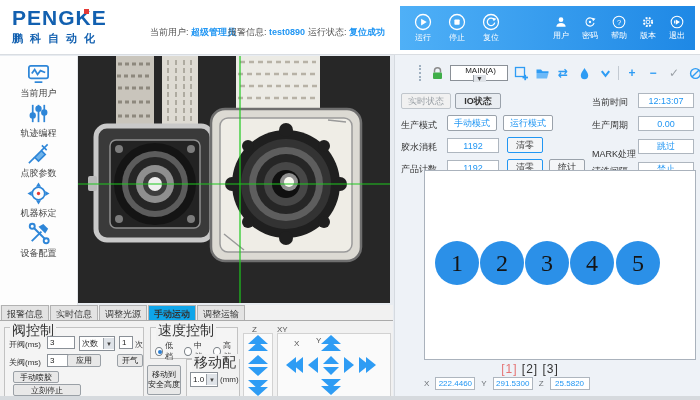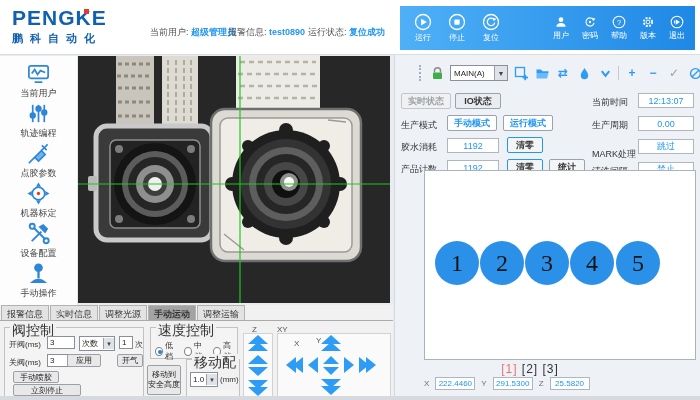--- a/index.html
+++ b/index.html
@@ -31,45 +31,45 @@
   .camera { left:78px; top:56px; width:312px; height:247px; background:#262626; }
 
   
   .rpanel { left:394px; top:55px; width:306px; height:345px; background:#eef2f7; border-left:1px solid #d5dae0; }
   .rtoolbar { position:absolute; left:24px; top:8px; height:20px; display:flex; align-items:center; gap:5px; }
   .grip { width:3px; height:16px; border-left:2px dotted #9fb0c0; margin-right:2px; }
   .rti { width:16px; height:15px; display:flex; align-items:center; justify-content:center; cursor:pointer; }
   .rti.txt { font-size:12px; font-weight:bold; color:#2e9cf4; }
   .rti.gray { color:#9aa0a6; }
   .vsep { width:1px; height:14px; background:#c3cad2; }
-  .prog-select { display:flex; align-items:center; width:58px; height:16px; background:#fff; border:1px solid #8a9097; cursor:pointer; }
+  .prog-select { display:flex; align-items:center; width:58px; height:16px; background:#fff; border:1px solid #8a9097; cursor:pointer;flex-direction:column; }
   .prog-select .val { flex:1; font-size:8px; padding-left:3px; color:#222; }
   .prog-select .arrow { width:13px; height:14px; background:#dfe3e8; border-left:1px solid #9aa0a6; font-size:7px; color:#444; display:flex; align-items:center; justify-content:center; }
 
   .stat-label { position:absolute; font-size:9px; color:#333; white-space:nowrap; }
   .stat-box { position:absolute; height:15px; background:#fff; border:1px solid #aeb6bf; color:#2196f3; font-size:9px; display:flex; align-items:center; justify-content:center; }
-  .btn { position:absolute; height:16px; background:#f4f5f7; border:1px solid #9aa2ab; font-size:9px; color:#333; display:flex; align-items:center; justify-content:center; cursor:pointer; border-radius:2px;font-weight:bold; }
+  .btn { position:absolute; height:16px; background:#f4f5f7; border:1px solid #9aa2ab; font-size:9px; color:#333; display:flex; align-items:center; justify-content:center; cursor:pointer; border-radius:2px; }
   .btn.bluetext { color:#2196f3; background:#fff; }
   .btn.bluebrd { border-color:#2196f3; color:#444; }
   .btn.dim { color:#9aa0a6; background:#f1f1f1; border-color:#c0c6cc; }
   .btn.pressed { background:#e9edf2; border-color:#6f7categ880; font-weight:bold; }
 
   .canvas { left:29px; top:115px; width:272px; height:190px; background:#fff; border:1px solid #aab2bc; }
   .circle { position:absolute; top:70px; width:44px; height:44px; border-radius:50%; background:#2b90e8; color:#151515; font-family:"Liberation Serif","DejaVu Serif",serif; font-size:24px; display:flex; align-items:center; justify-content:center; cursor:pointer; }
   .pagination { left:29px; top:307px; width:272px; padding-right:60px; text-align:center; font-size:12px; color:#333; letter-spacing:1px; }
   .pagination .pg1 { color:#e57373; }
   .coords { left:29px; top:322px; display:flex; align-items:center; gap:6px; }
   .coords .cl { font-size:8px; color:#6b7075; }
   .coords .cv { width:40px; height:13px; background:#fff; border:1px solid #aeb6bf; color:#2196f3; font-size:8px; display:flex; align-items:center; justify-content:center; }
 
   
   .bpanel { left:0; top:305px; width:393px; height:95px; background:#f1f1f1; }
   .tabs { position:absolute; left:1px; top:0; display:flex; }
   .tab { font-size:9px; color:#333; padding:2px 5px 1px; background:#e3e3e3; border:1px solid #b2b2b2; border-bottom:none; margin-right:1px; cursor:pointer; }
-  .tab.active { background:#a3a3a3; font-weight:bold; padding-bottom:3px; }
+  .tab.active { background:#0ea5e9; font-weight:bold; padding-bottom:3px; }
   .bcontent { position:absolute; left:0; top:15px; width:393px; height:80px; background:#f1f1f1; border-top:1px solid #aaa; }
   .fieldset { position:absolute; border:1px solid #c2c2c2; background:#f4f4f4; }
   .legend { position:absolute; top:-6px; left:5px; background:#f1f1f1; font-size:14px; color:#333; padding:0 2px; }
   .flabel { position:absolute; font-size:8px; color:#333; white-space:nowrap; }
   .finput { position:absolute; height:13px; background:#fff; border:1px solid #8a9097; font-size:8px; color:#222; padding:0 2px; font-family:"Liberation Sans",sans-serif; }
   .fselect { position:absolute; height:15px; background:#fff; border:1px solid #8a9097; display:flex; align-items:center; cursor:pointer; }
   .fselect .val { flex:1; font-size:8px; padding-left:2px; color:#222; }
   .fselect .arrow { width:11px; height:11px; background:#dfe3e8; border-left:1px solid #9aa0a6; font-size:6px; color:#444; display:flex; align-items:center; justify-content:center; }
   .fbtn { position:absolute; background:#e8e8e8; border:1px solid #9aa0a6; font-size:8px; color:#222; display:flex; align-items:center; justify-content:center; cursor:pointer; border-radius:2px; }
   .radio { display:flex; align-items:center; gap:2px; font-size:8px; color:#333; cursor:pointer; }
@@ -230,30 +230,20 @@
     <span>
         <svg width="25" height="25" viewBox="0 0 26 26" fill="none" stroke="#2E86D8" stroke-width="2">
           <line x1="6" y1="21" x2="16" y2="11"></line>
           <polygon points="13,6 18,3 23,8 20,13" fill="#2E86D8" stroke="none"></polygon>
           <line x1="8" y1="7" x2="20" y2="19"></line>
           <circle cx="21" cy="20.5" r="2.6"></circle>
           <circle cx="6.5" cy="5.5" r="2.6"></circle>
         </svg>
       </span>
     <span class="lbl">设备配置</span>
-  </div>
-  <div class="sb-item">
-    <span>
-        <svg width="25" height="25" viewBox="0 0 26 26">
-          <circle cx="13" cy="7" r="4.5" fill="#2E86D8"></circle>
-          <rect x="11.8" y="11" width="2.4" height="7" fill="#2E86D8"></rect>
-          <path d="M4,23 q9,-9 18,0 z" fill="#2E86D8"></path>
-        </svg>
-      </span>
-    <span class="lbl">手动操作</span>
   </div>
 </div>
 
 <div class="abs camera">
   <svg width="312" height="247" viewBox="0 0 312 247">
     <rect width="312" height="247" fill="#272727"></rect>
 
     <g>
       <rect x="38" y="0" width="38" height="78" fill="#c9c5bc"></rect>
       <path d="M40,8 h34 M39,20 h35 M40,32 h34 M40,46 h34 M40,60 h34" stroke="#8d887d" stroke-width="3" stroke-dasharray="4 3"></path>

